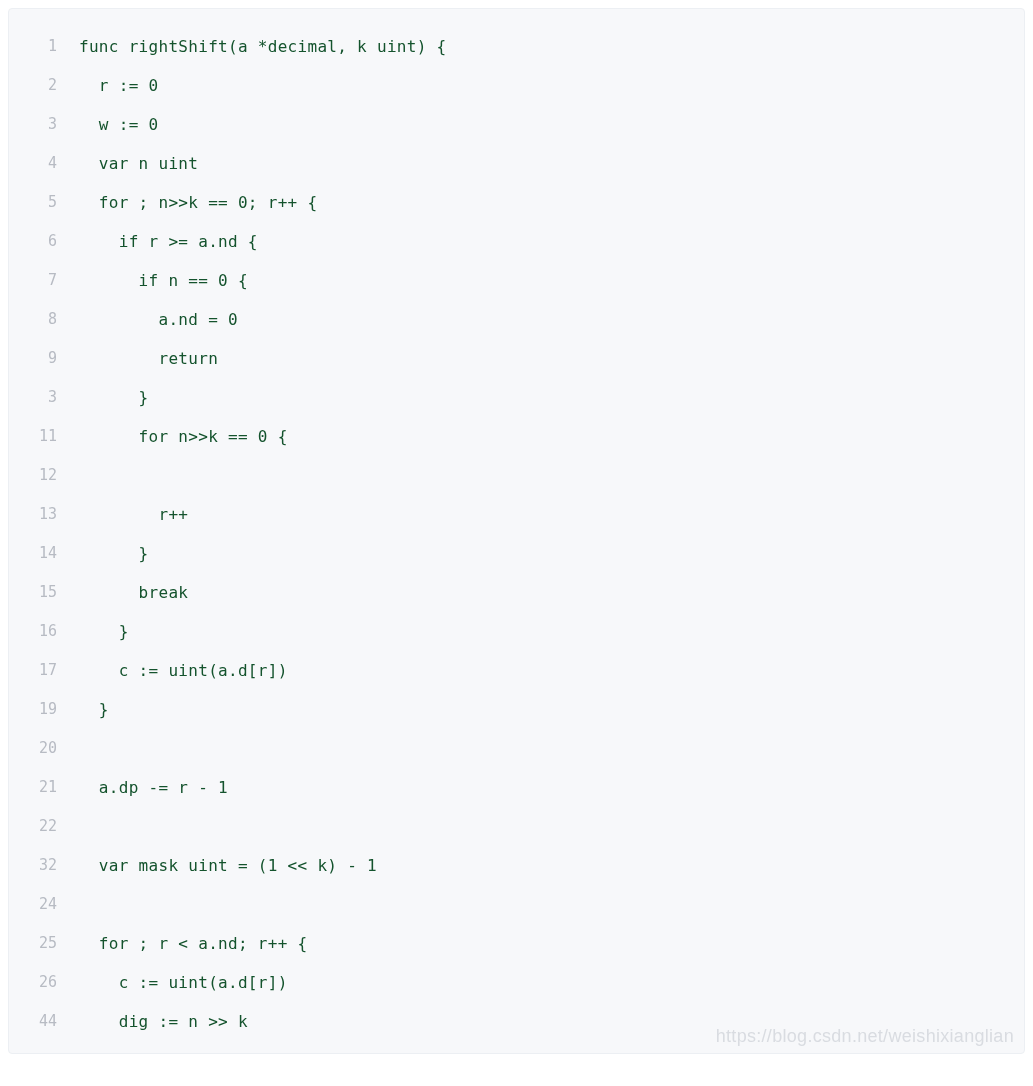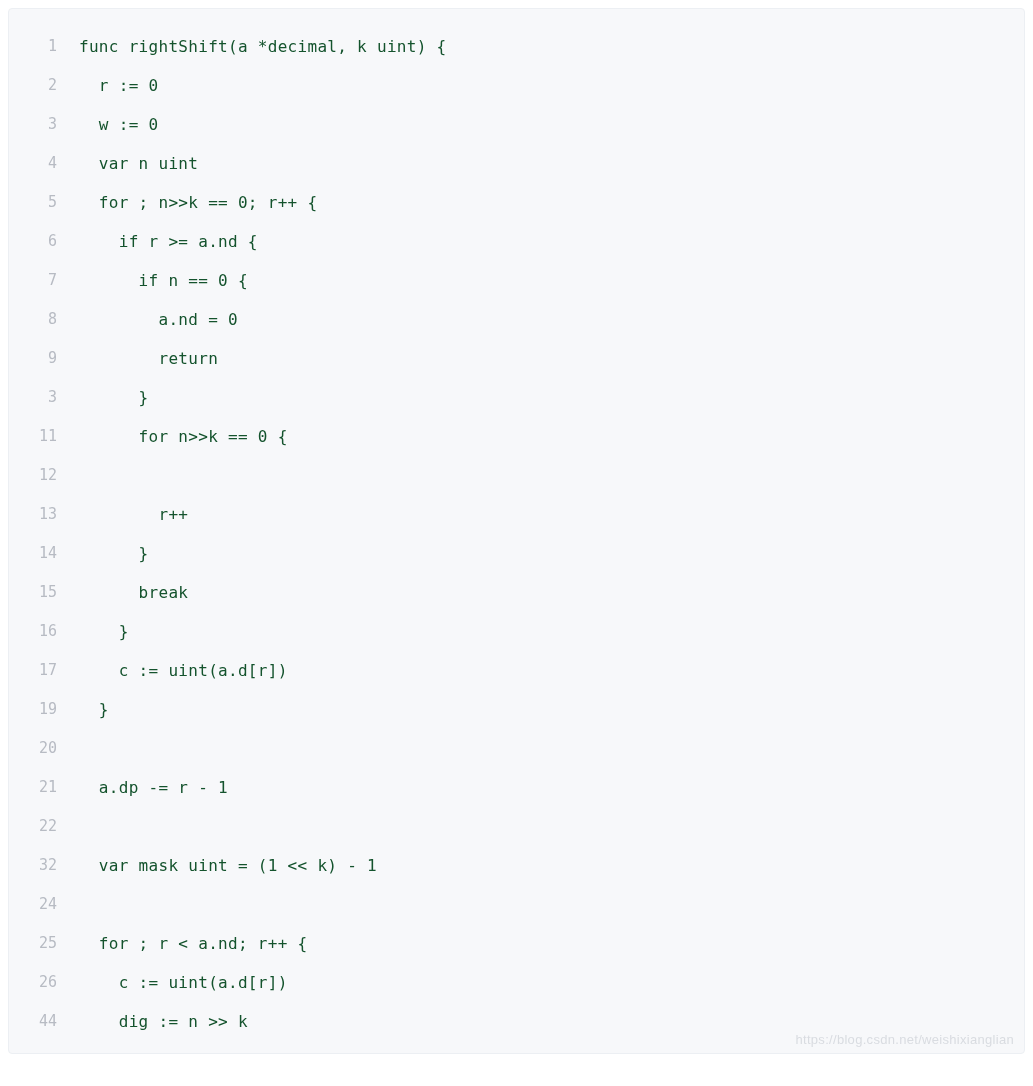--- a/index.html
+++ b/index.html
@@ -1,20 +1,20 @@
 <!DOCTYPE html>
 <html><head>
 <meta charset="utf-8">
 <style>
 html,body{margin:0;padding:0;background:#fff;font-family:ui-monospace,Menlo,Consolas,monospace;font-size:16px;color:#2b2f36}
 .wrap{background:#f7f8fa;border:1px solid #eceff3;border-radius:4px;padding:18px 0 12px 0;margin:8px;position:relative}
 .line{display:flex;align-items:flex-start;padding:0 20px;min-height:39px}
 .gutter{width:28px;text-align:right;color:#b7bbc3;font-size:15px;padding-right:22px;user-select:none;line-height:39px;flex:none}
 .code{white-space:pre;line-height:39px;letter-spacing:0.3px;color:#14532d}
-.watermark{position:absolute;right:10px;bottom:6px;color:#d9dce1;font-size:13px;font-family:Arial,sans-serif;letter-spacing:0.3px}
+.watermark{position:absolute;right:10px;bottom:6px;color:#d9dce1;font-size:18px;font-family:Arial,sans-serif;letter-spacing:0.3px}
 </style>
 </head>
 <body>
 
 <div class="wrap">
   <div id="codearea">
       <div class="line">
         <div class="gutter">1</div>
         <div class="code">func rightShift(a *decimal, k uint) {</div>
       </div>

